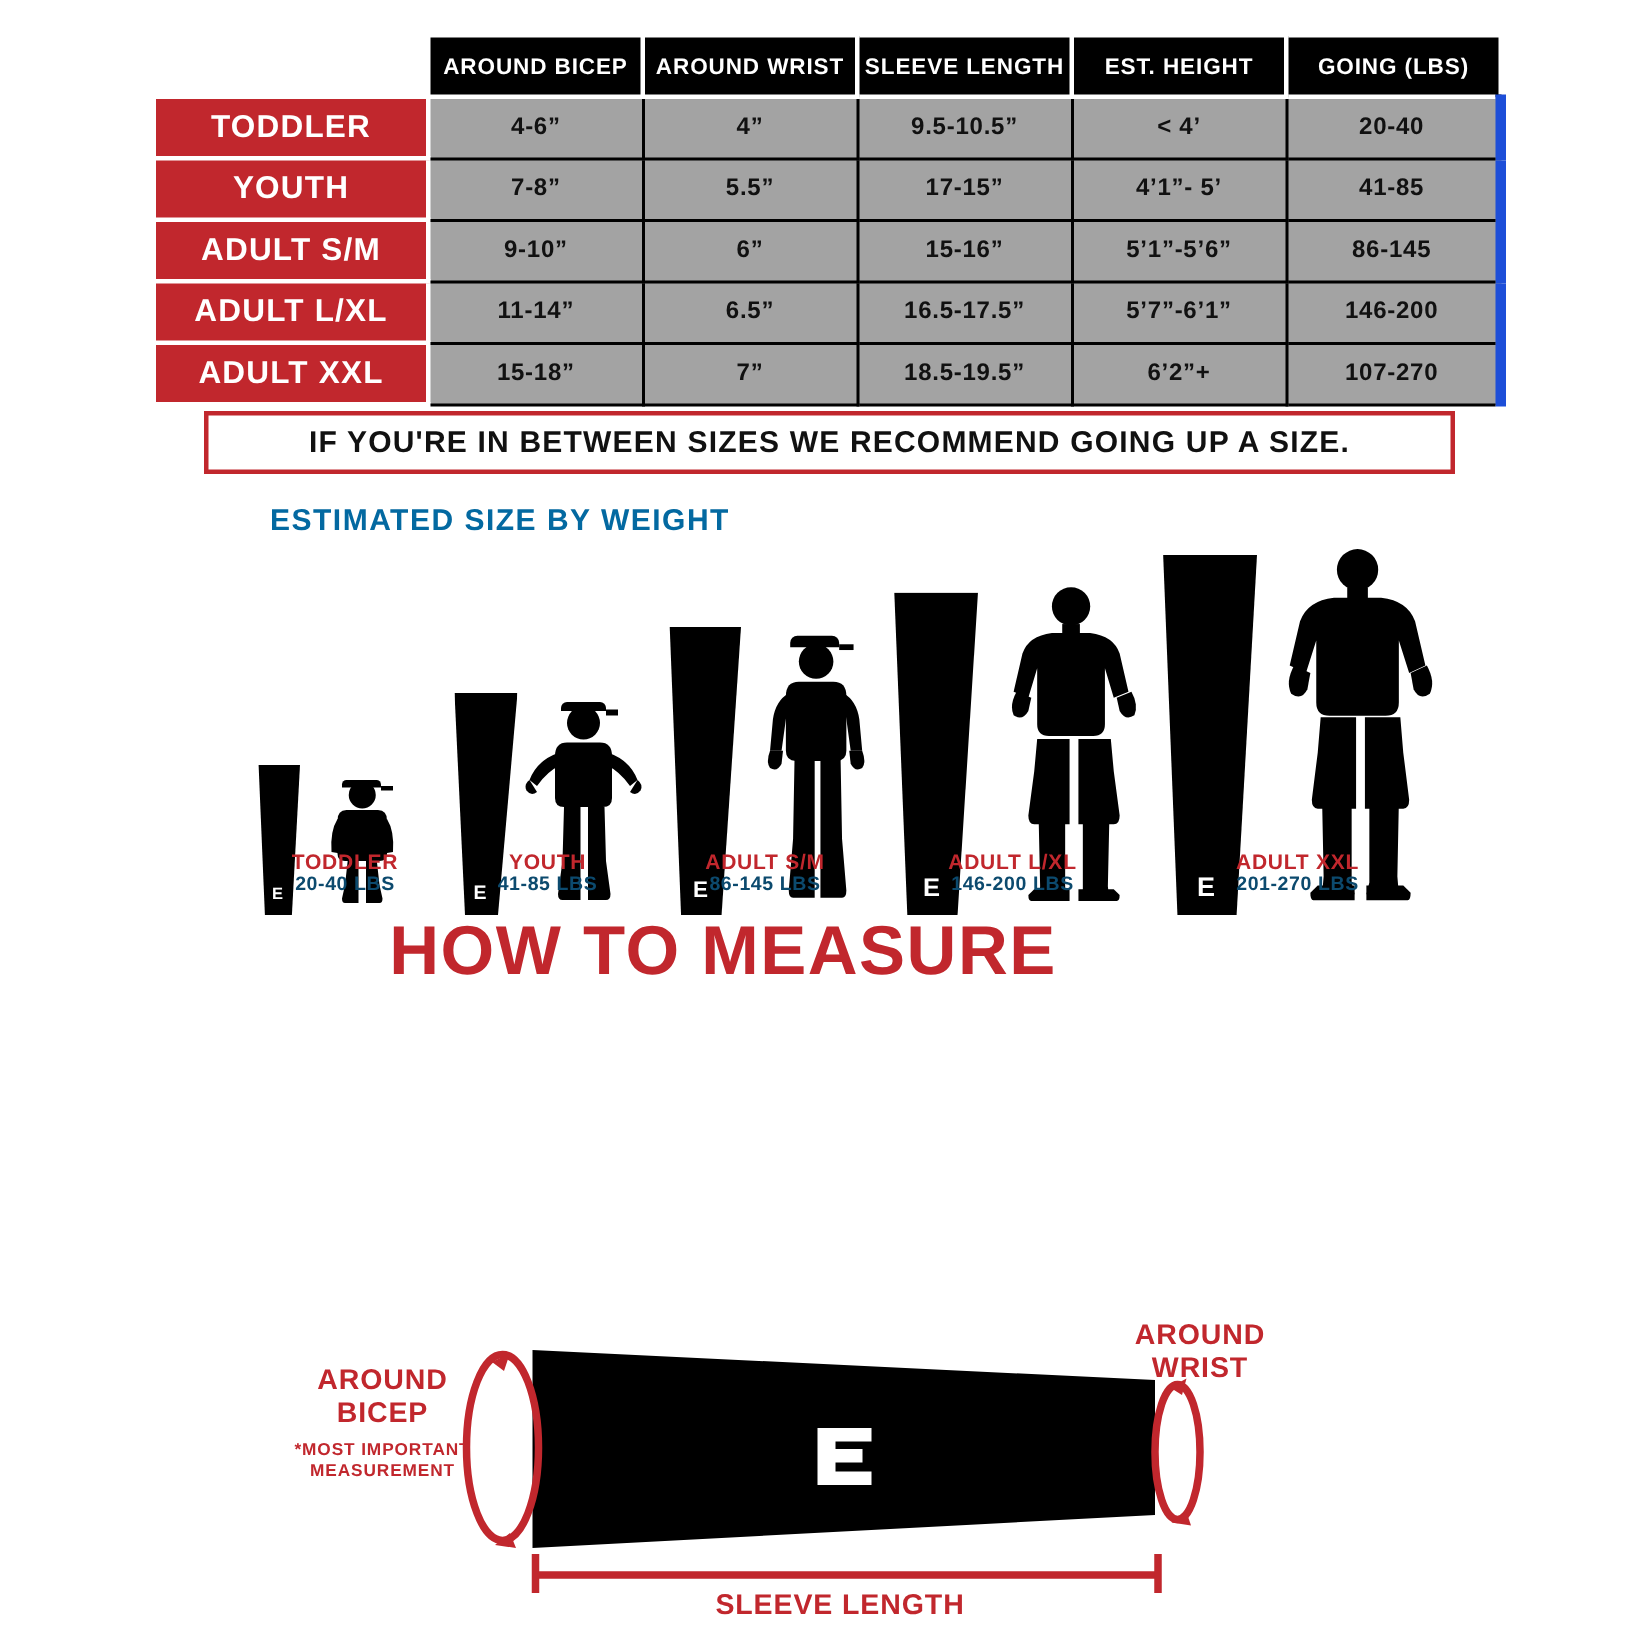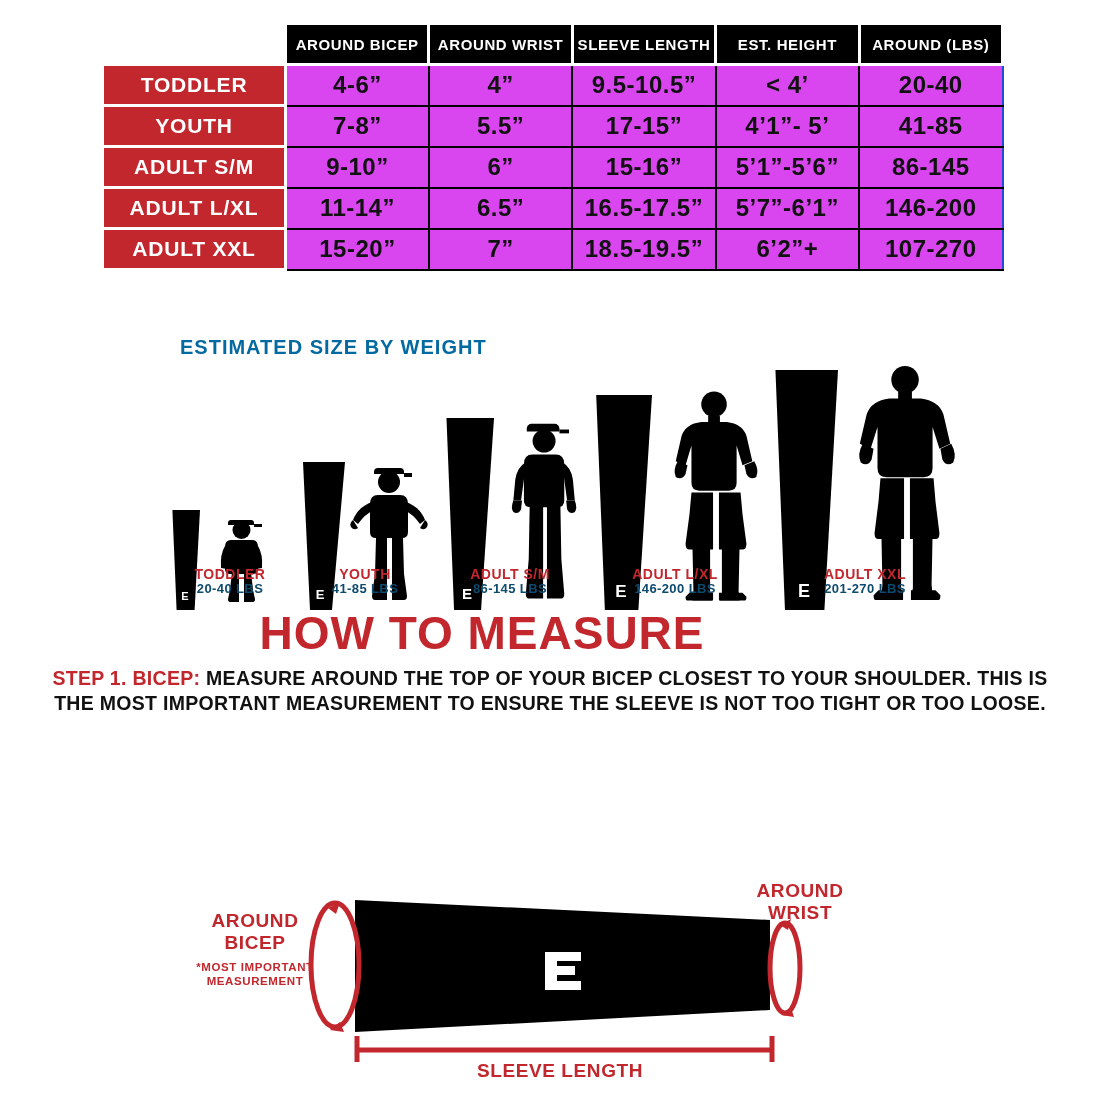--- a/index.html
+++ b/index.html
@@ -51,27 +51,27 @@
     letter-spacing: 0.6px;
   }
   .size-table tbody th.rowlabel {
     background: #c1272d;
     color: #ffffff;
     font-size: 21px;
     letter-spacing: 0.8px;
     border-left: none;
   }
   .size-table tbody td {
-    background: #d946ef;
+    background: #a3a3a3;
     color: #111111;
-    font-size: 24px;
+    font-size: 16px;
     border-color: #000000;
     border-width: 2px;
   }
-  .size-table tbody tr td:last-child { border-right: 2px solid #1d4ed8; }
+  .size-table tbody tr td:last-child { border-right: 7px solid #1d4ed8; }
 
   
   .callout {
     position: absolute;
     left: 136px;
     top: 274px;
     width: 828px;
     height: 36px;
     border: 3px solid #c1272d;
     display: flex;
@@ -232,21 +232,21 @@
 <div class="page">
 
   <table class="size-table">
     <thead>
       <tr>
         <th class="hdr-blank"></th>
         <th>AROUND BICEP</th>
         <th>AROUND WRIST</th>
         <th>SLEEVE LENGTH</th>
         <th>EST. HEIGHT</th>
-        <th>AROUND (LBS)</th>
+        <th>GOING (LBS)</th>
       </tr>
     </thead>
     <tbody>
       <tr>
         <th class="rowlabel">TODDLER</th>
         <td>4-6”</td>
         <td>4”</td>
         <td>9.5-10.5”</td>
         <td>&lt; 4’</td>
         <td>20-40</td>
@@ -270,29 +270,30 @@
       <tr>
         <th class="rowlabel">ADULT L/XL</th>
         <td>11-14”</td>
         <td>6.5”</td>
         <td>16.5-17.5”</td>
         <td>5’7”-6’1”</td>
         <td>146-200</td>
       </tr>
       <tr>
         <th class="rowlabel">ADULT XXL</th>
-        <td>15-20”</td>
+        <td>15-18”</td>
         <td>7”</td>
         <td>18.5-19.5”</td>
         <td>6’2”+</td>
         <td>107-270</td>
       </tr>
     </tbody>
   </table>
 
+  <div class="callout">IF YOU'RE IN BETWEEN SIZES WE RECOMMEND GOING UP A SIZE.</div>
 
   <div class="est-title">ESTIMATED SIZE BY WEIGHT</div>
 
   <div class="figures">
 
     <div class="fig-group" style="left:20px; width:110px; height:105px;">
       <div class="sleeve" style="left:0px; width:30px; height:100px; clip-path: polygon(8% 0, 100% 0, 82% 100%, 22% 100%);">
         <span class="elogo" style="font-size:11px;">E</span>
       </div>
       <svg class="person" viewBox="0 0 60 100" width="62" height="100" style="left:42px;">
@@ -412,23 +413,20 @@
     </div>
     <div class="lbl" style="left:635px; width:160px;">
       <span class="name">ADULT XXL</span>
       <span class="wt">201-270 LBS</span>
     </div>
   </div>
 
   <div class="howto">HOW TO MEASURE</div>
 
   <div class="steps">
-    <div class="step">
-      <span class="key">STEP 1. BICEP:</span><span> MEASURE AROUND THE TOP OF YOUR BICEP CLOSEST TO YOUR SHOULDER. THIS IS THE MOST IMPORTANT MEASUREMENT TO ENSURE THE SLEEVE IS NOT TOO TIGHT OR TOO LOOSE.</span>
-    </div>
   </div>
 
   <div class="diagram">
 
     <div class="lbl-bicep">
       <span>AROUND BICEP</span>
       <span class="sub">*MOST IMPORTANT MEASUREMENT</span>
     </div>
 
     <div class="lbl-wrist">

